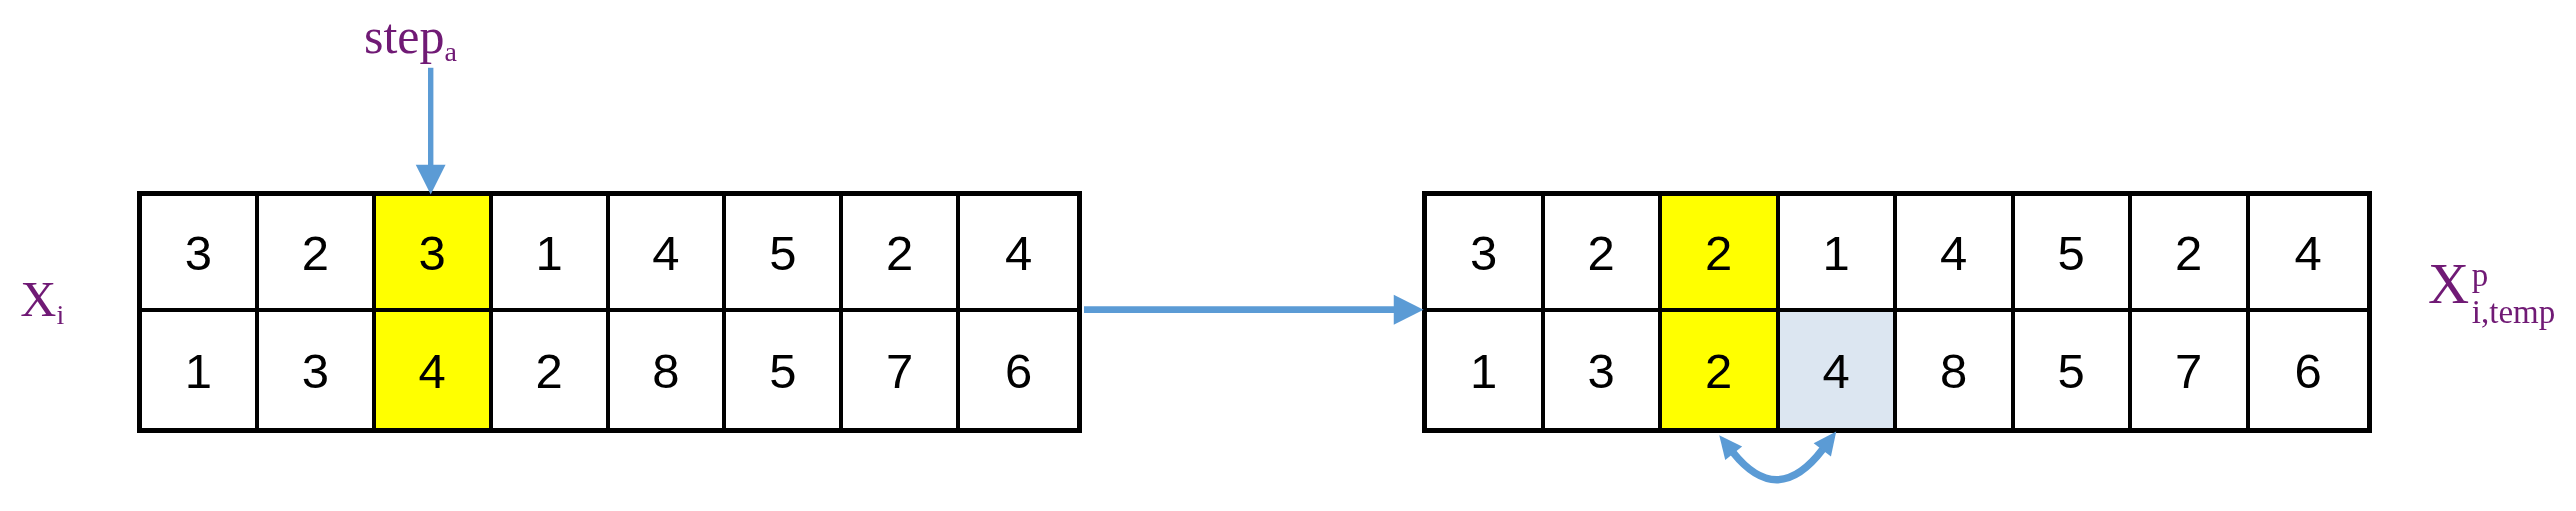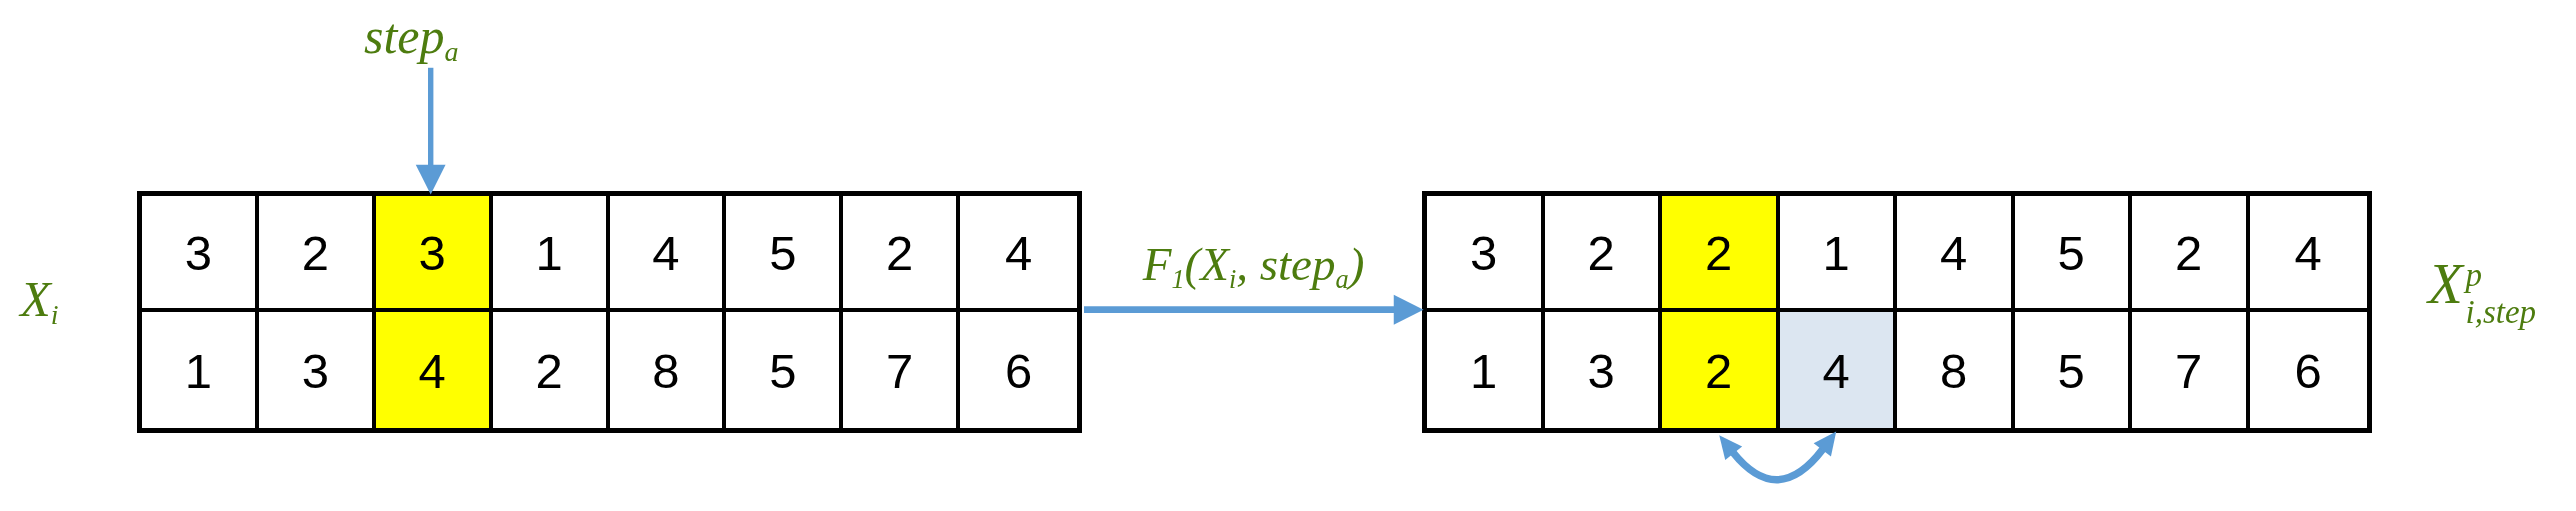--- a/index.html
+++ b/index.html
@@ -44,22 +44,21 @@
     padding-top: 2.7px;
     box-sizing: border-box;
   }
   .cell.br { border-right: 4.7px solid var(--line); }
   .cell.bb { border-bottom: 4.7px solid var(--line); }
   .cell.hl-yellow { background: var(--yellow); }
   .cell.hl-blue   { background: var(--lblue); }
   
   .mlabel {
     position: absolute;
-    font-style: italic;
-    color: #4d7c0f;
+    color: #701a75;
     white-space: nowrap;
     line-height: 1;
   }
   .msub  { font-size: 0.56em; position: relative; top: 0.30em; }
   #step-label { left: 364px; top: 11px;  font-size: 50px; }
   #xi-label   { left: 20.3px;  top: 274px; font-size: 50px; }
   #f-label {
     left: 1082px; top: 241px; width: 343px;
     font-size: 47px; text-align: center;
   }
@@ -97,21 +96,20 @@
       <div class="cell br">1</div>
       <div class="cell br">3</div>
       <div class="cell br hl-yellow">4</div>
       <div class="cell br">2</div>
       <div class="cell br">8</div>
       <div class="cell br">5</div>
       <div class="cell br">7</div>
       <div class="cell">6</div>
     </div>
 
-  <div class="mlabel" id="f-label"><span>F</span><span class="msub">1</span><span>(</span><span>X</span><span class="msub">i</span><span>, </span><span>step</span><span class="msub">a</span><span>)</span></div>
 
   <div class="matrix" id="right-grid">
       <div class="cell br bb">3</div>
       <div class="cell br bb">2</div>
       <div class="cell br bb hl-yellow">2</div>
       <div class="cell br bb">1</div>
       <div class="cell br bb">4</div>
       <div class="cell br bb">5</div>
       <div class="cell br bb">2</div>
       <div class="cell bb">4</div>
@@ -122,21 +120,21 @@
       <div class="cell br">8</div>
       <div class="cell br">5</div>
       <div class="cell br">7</div>
       <div class="cell">6</div>
     </div>
 
   <div class="mlabel" id="xp-label">
       <span>X</span>
       <span class="scripts">
         <span>p</span>
-        <span>i,step</span>
+        <span>i,temp</span>
       </span>
     </div>
 
   <svg id="arrows" viewBox="0 0 3798 754" xmlns="http://www.w3.org/2000/svg">
     <defs>
       <marker id="head-big" markerUnits="userSpaceOnUse" markerWidth="46" markerHeight="46" refX="2" refY="23" orient="auto-start-reverse">
         <path d="M1,1 L45,23 L1,45 Z" fill="#5B9BD5"></path>
       </marker>
       <marker id="head-small" markerUnits="userSpaceOnUse" markerWidth="36" markerHeight="34" refX="2" refY="17" orient="auto-start-reverse">
         <path d="M1,1 L35,17 L1,33 Z" fill="#5B9BD5"></path>

